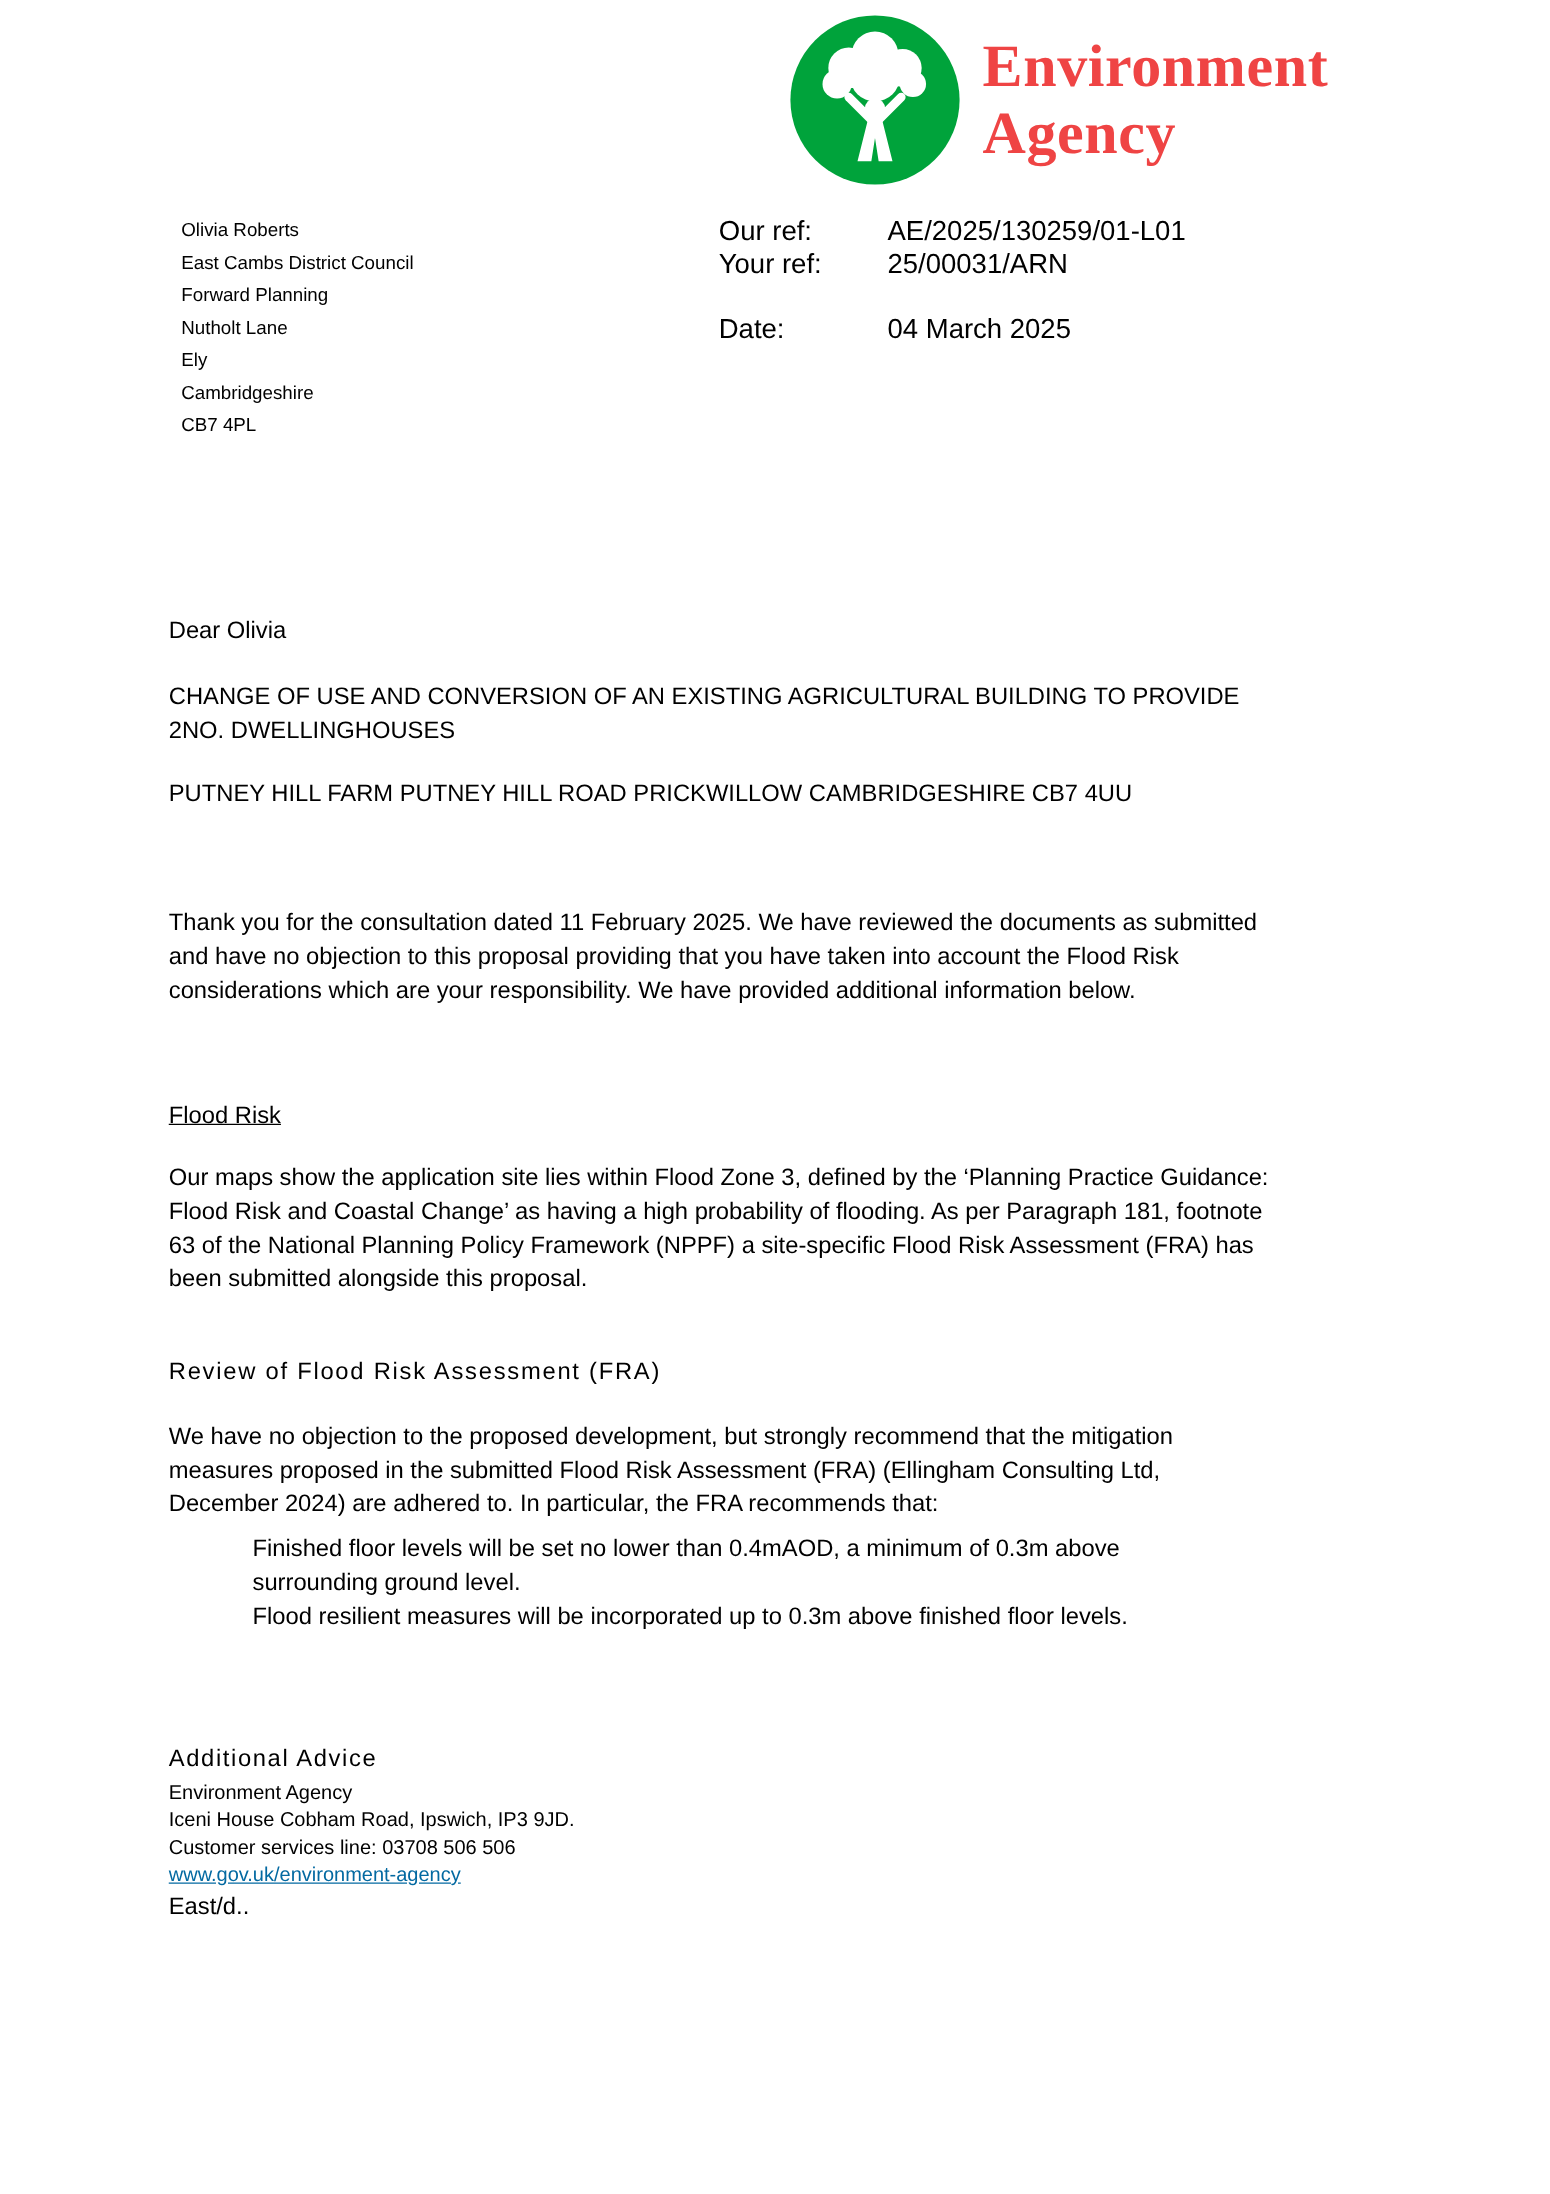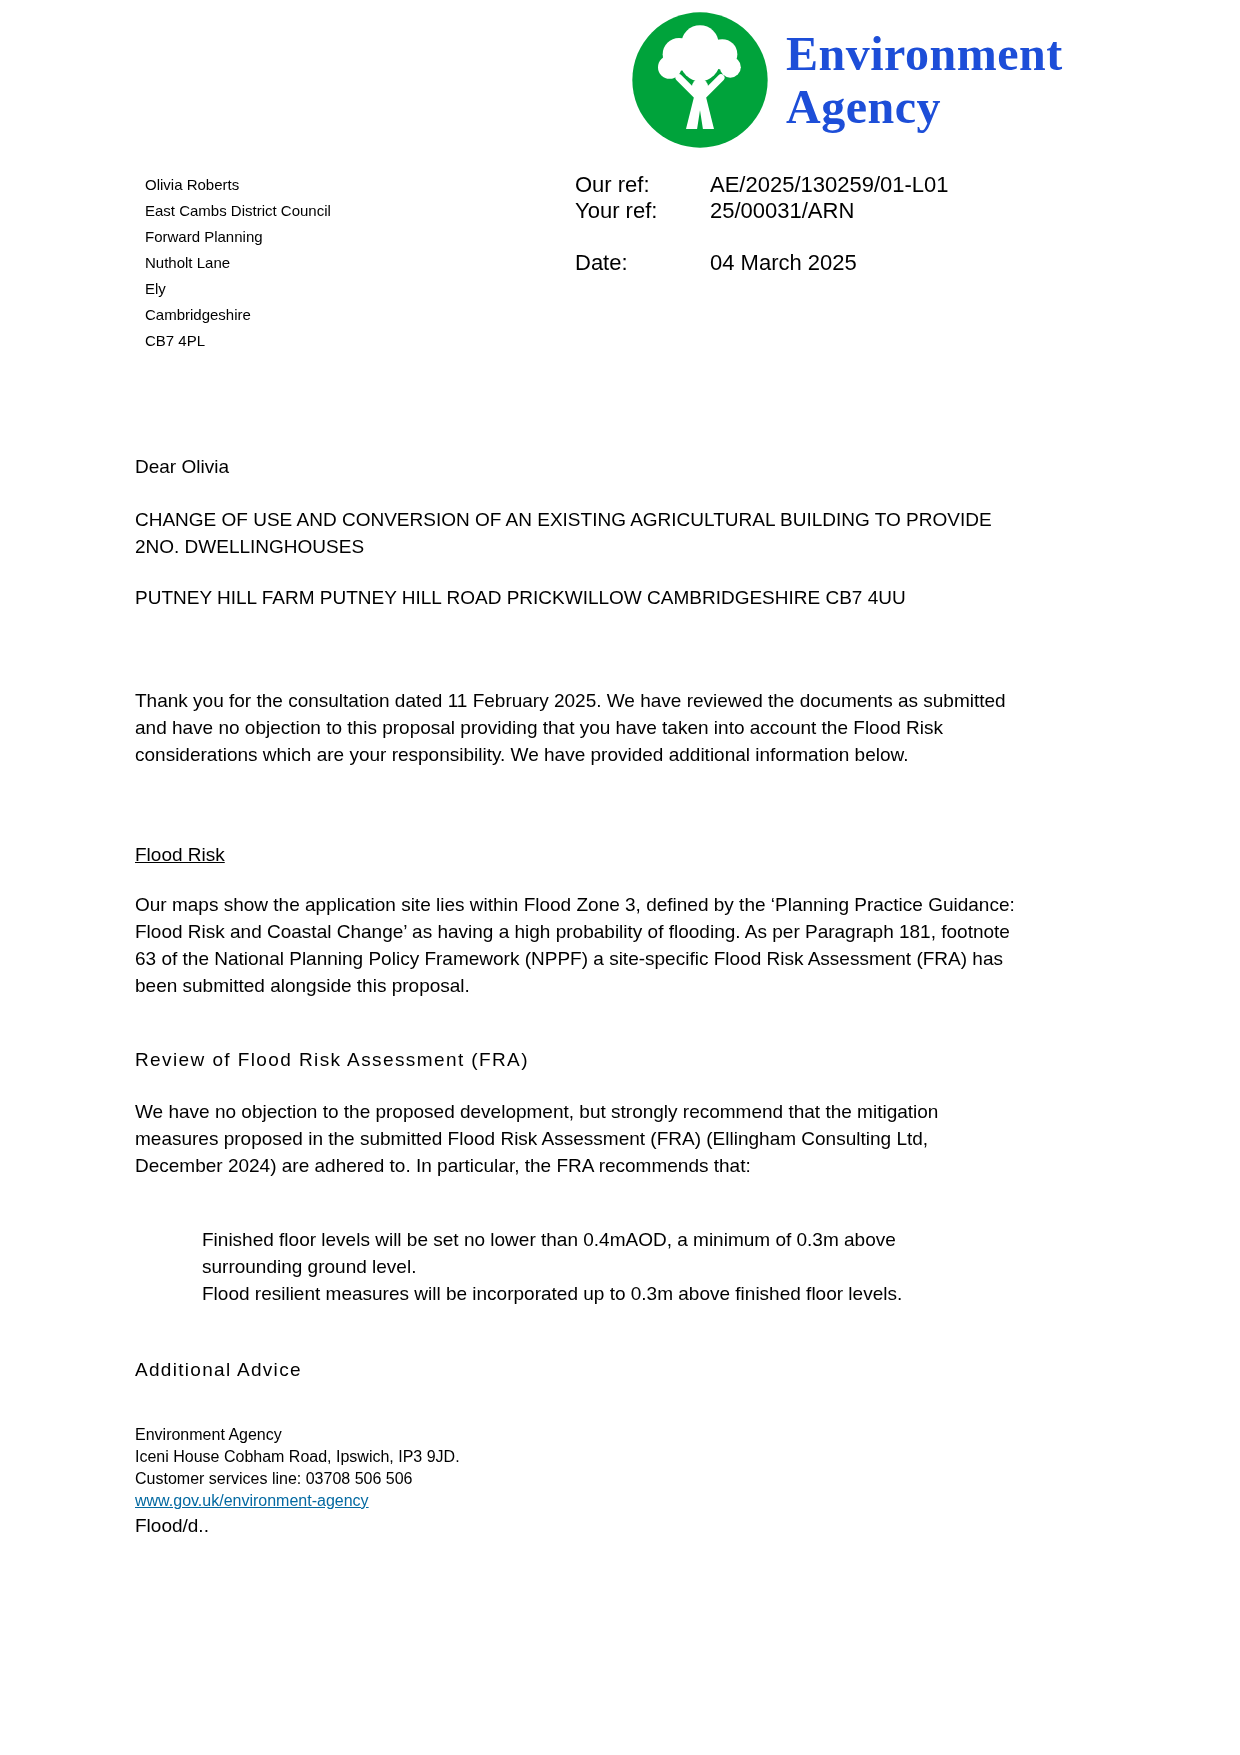--- a/index.html
+++ b/index.html
@@ -22,21 +22,21 @@
     display: flex;
     align-items: center;
     gap: 16px;
   }
   .logo-roundel { width: 140px; height: 140px; display: block; }
   .logo-text {
     font-family: "Liberation Serif", "DejaVu Serif", serif;
     font-weight: 600;
     font-size: 48px;
     line-height: 53px;
-    color: #1d4ed8;
+    color: #ef4444;
     letter-spacing: 0.5px;
   }
 
   
   .recipient {
     position: absolute;
     left: 145px;
     top: 172px;
     font-size: 15px;
     line-height: 26px;
@@ -54,20 +54,21 @@
   .ref-row.date-row { margin-top: 26px; }
   .ref-label { width: 135px; }
 
   
   .tblock {
     position: absolute;
     left: 135px;
     width: 880px;
     font-size: 19px;
     line-height: 27px;
+    margin-top: 38px;
   }
   .salutation { top: 453px; }
   .subject-1 { top: 506px; }
   .subject-2 { top: 584px; }
   .intro     { top: 687px; }
 
   .heading-underline {
     top: 841px;
     text-decoration: underline;
     width: auto;
@@ -189,16 +190,16 @@
     <div>Flood resilient measures will be incorporated up to 0.3m above finished floor levels.</div>
   </div>
 
   <div class="tblock additional-advice">Additional Advice</div>
 
   <div class="footer">
     <span>Environment Agency</span>
     <span>Iceni House Cobham Road, Ipswich, IP3 9JD.</span>
     <span>Customer services line: 03708 506 506</span>
     <a href="#">www.gov.uk/environment-agency</a>
-    <span class="contd">Flood/d..</span>
+    <span class="contd">East/d..</span>
   </div>
 
 </div>
 
 </body></html>

